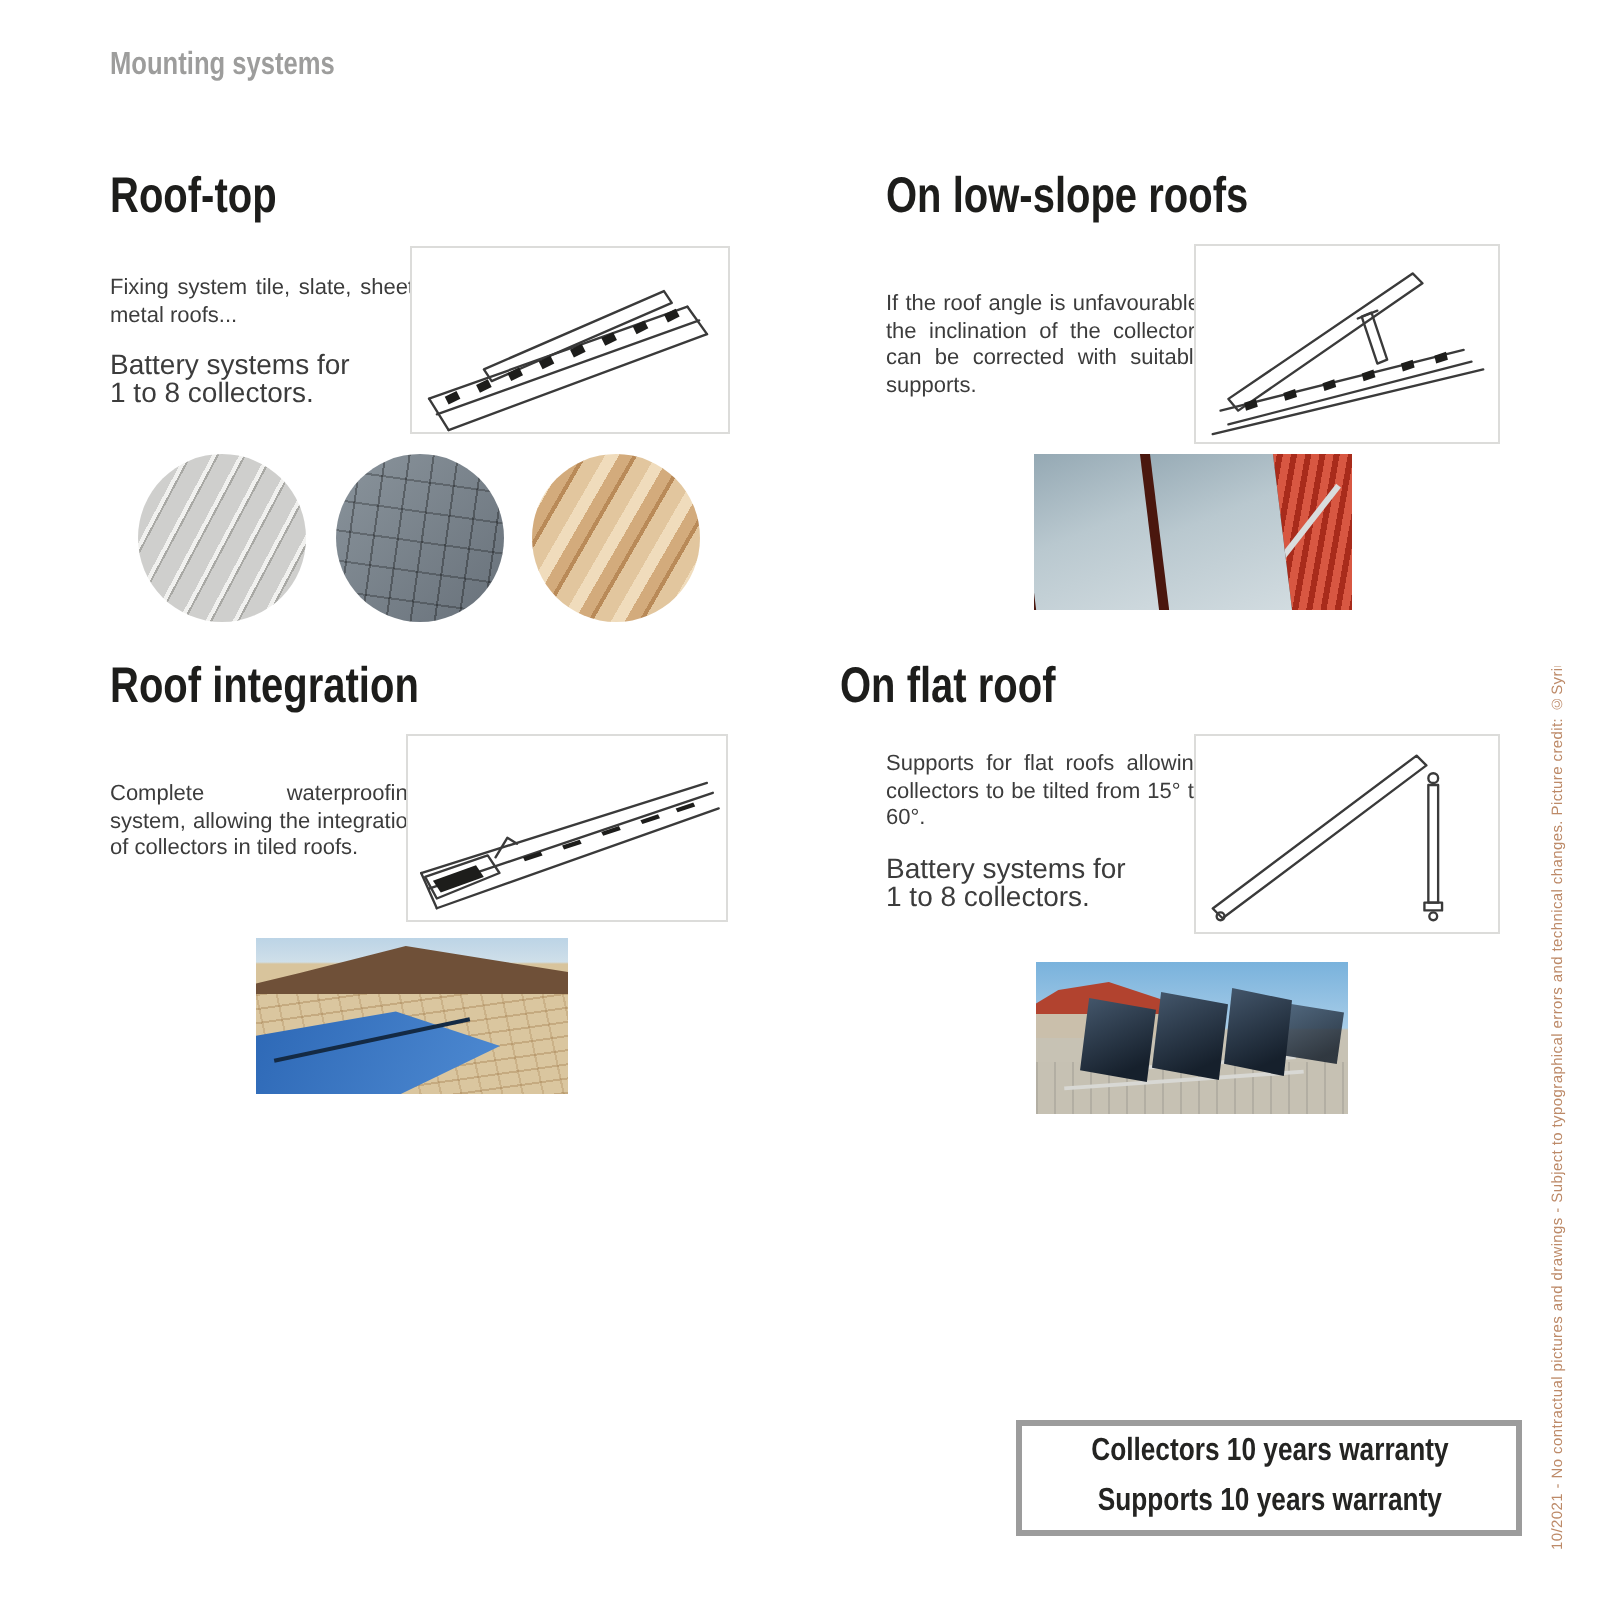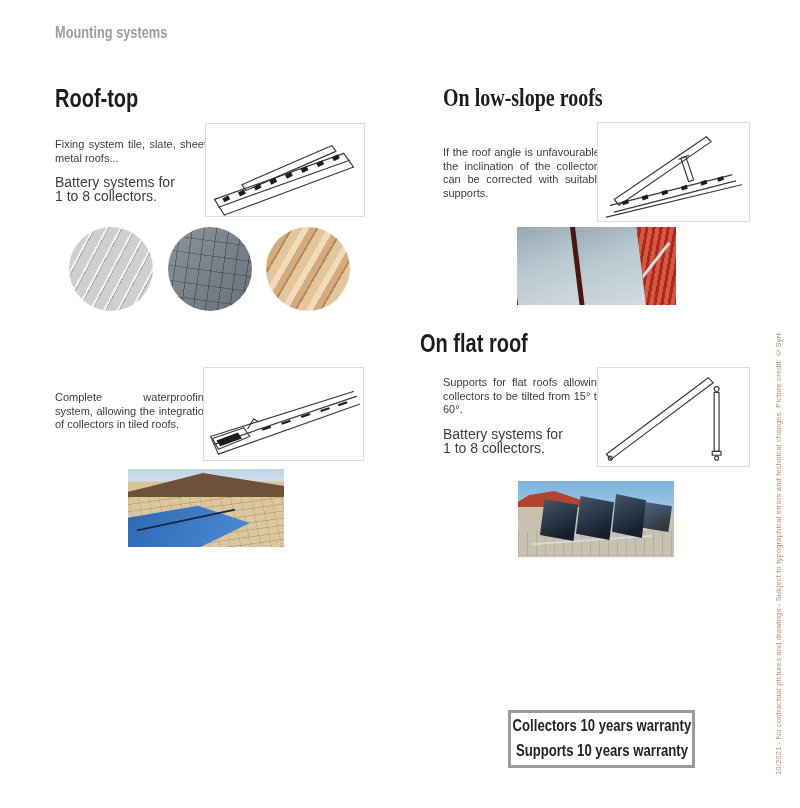--- a/index.html
+++ b/index.html
@@ -71,21 +71,21 @@
         clip-path:polygon(12% 0,100% 14%,88% 100%,0 86%);}
   .p3-pa{left:22px;top:18px;width:38px;height:42px;}
   .p3-pb{left:58px;top:15px;width:38px;height:44px;}
   .p3-pc{left:94px;top:13px;width:34px;height:44px;}
   .p3-pd{left:124px;top:21px;width:30px;height:30px;opacity:.85;}
   .p3-frame{position:absolute;height:2px;background:#d8d8d4;}
   .p3-f1{left:14px;top:58px;width:120px;transform:rotate(-4deg);}
   .p3-f2{left:30px;top:50px;width:100px;transform:rotate(-4deg);}
 
   
-  .warranty{position:absolute;left:508px;top:710px;width:187px;height:58px;box-sizing:border-box;
+  .warranty{position:absolute;left:508px;top:710px;width:253px;height:58px;box-sizing:border-box;
         border:3px solid #9c9c9c;background:#fff;display:flex;flex-direction:column;
         align-items:center;justify-content:center;}
   .warranty .wline{font-size:16px;font-weight:bold;color:#242422;line-height:1.55;
         display:inline-block;transform:scaleX(.82);transform-origin:50% 50%;white-space:nowrap;}
 
   
   .side-note{position:absolute;right:17px;top:333px;height:442px;writing-mode:vertical-rl;
         transform:rotate(180deg);font-size:7.5px;letter-spacing:.2px;color:#bd8a68;
         white-space:nowrap;overflow:hidden;}
 
@@ -125,21 +125,21 @@
       <polygon class="drawing-fill" points="96,46 102,43 104,47 98,50"></polygon>
       <polygon class="drawing-fill" points="112,40 118,37 120,41 114,44"></polygon>
       <polygon class="drawing-fill" points="128,34 134,31 136,35 130,38"></polygon>
     </svg>
   </div>
 
   <div class="circle c1"></div>
   <div class="circle c2"></div>
   <div class="circle c3"></div>
 
-  <div class="sec-heading" style="left:443px;top:84px;font-family:Liberation Serif, serif;">
+  <div class="sec-heading" style="left:443px;top:84px;">
     <span class="cond">On low-slope roofs</span>
   </div>
   <div class="body-text" style="left:443px;top:146px;width:160px;">If the roof angle is unfavourable, the inclination of the collectors can be corrected with suitable supports.</div>
 
   <div class="draw-box db2">
     <svg viewBox="0 0 153 100">
       <line class="drawing-stroke" x1="8" y1="96" x2="146" y2="63"></line>
       <line class="drawing-stroke" x1="12" y1="84" x2="136" y2="53"></line>
       <line class="drawing-stroke" x1="16" y1="91" x2="140" y2="59"></line>
       <polygon class="drawing-stroke" points="16,78 110,14 115,19 21,84"></polygon>
@@ -158,20 +158,23 @@
     <div class="p1-corrugation"></div>
     <div class="p1-strut p1-s1"></div>
     <div class="p1-strut p1-s2"></div>
     <div class="p1-tank"></div>
     <div class="p1-panels">
       <div class="p1-panel"></div>
       <div class="p1-panel"></div>
     </div>
   </div>
 
+  <div class="sec-heading" style="left:55px;top:329px;">
+    <span class="cond">Roof integration</span>
+  </div>
   <div class="body-text" style="left:55px;top:391px;width:155px;">Complete waterproofing system, allowing the integration of collectors in tiled roofs.</div>
 
   <div class="draw-box db3">
     <svg viewBox="0 0 161 94">
       <line class="drawing-stroke" x1="6" y1="70" x2="152" y2="24"></line>
       <line class="drawing-stroke" x1="10" y1="78" x2="155" y2="29"></line>
       <line class="drawing-stroke" x1="14" y1="88" x2="158" y2="37"></line>
       <path class="drawing-stroke" d="M6,70 L14,88"></path>
       <polygon class="drawing-stroke" points="8,72 40,61 46,70 14,83" fill="#fff"></polygon>
       <polygon class="drawing-fill" points="12,74 34,66 38,72 16,80"></polygon>

